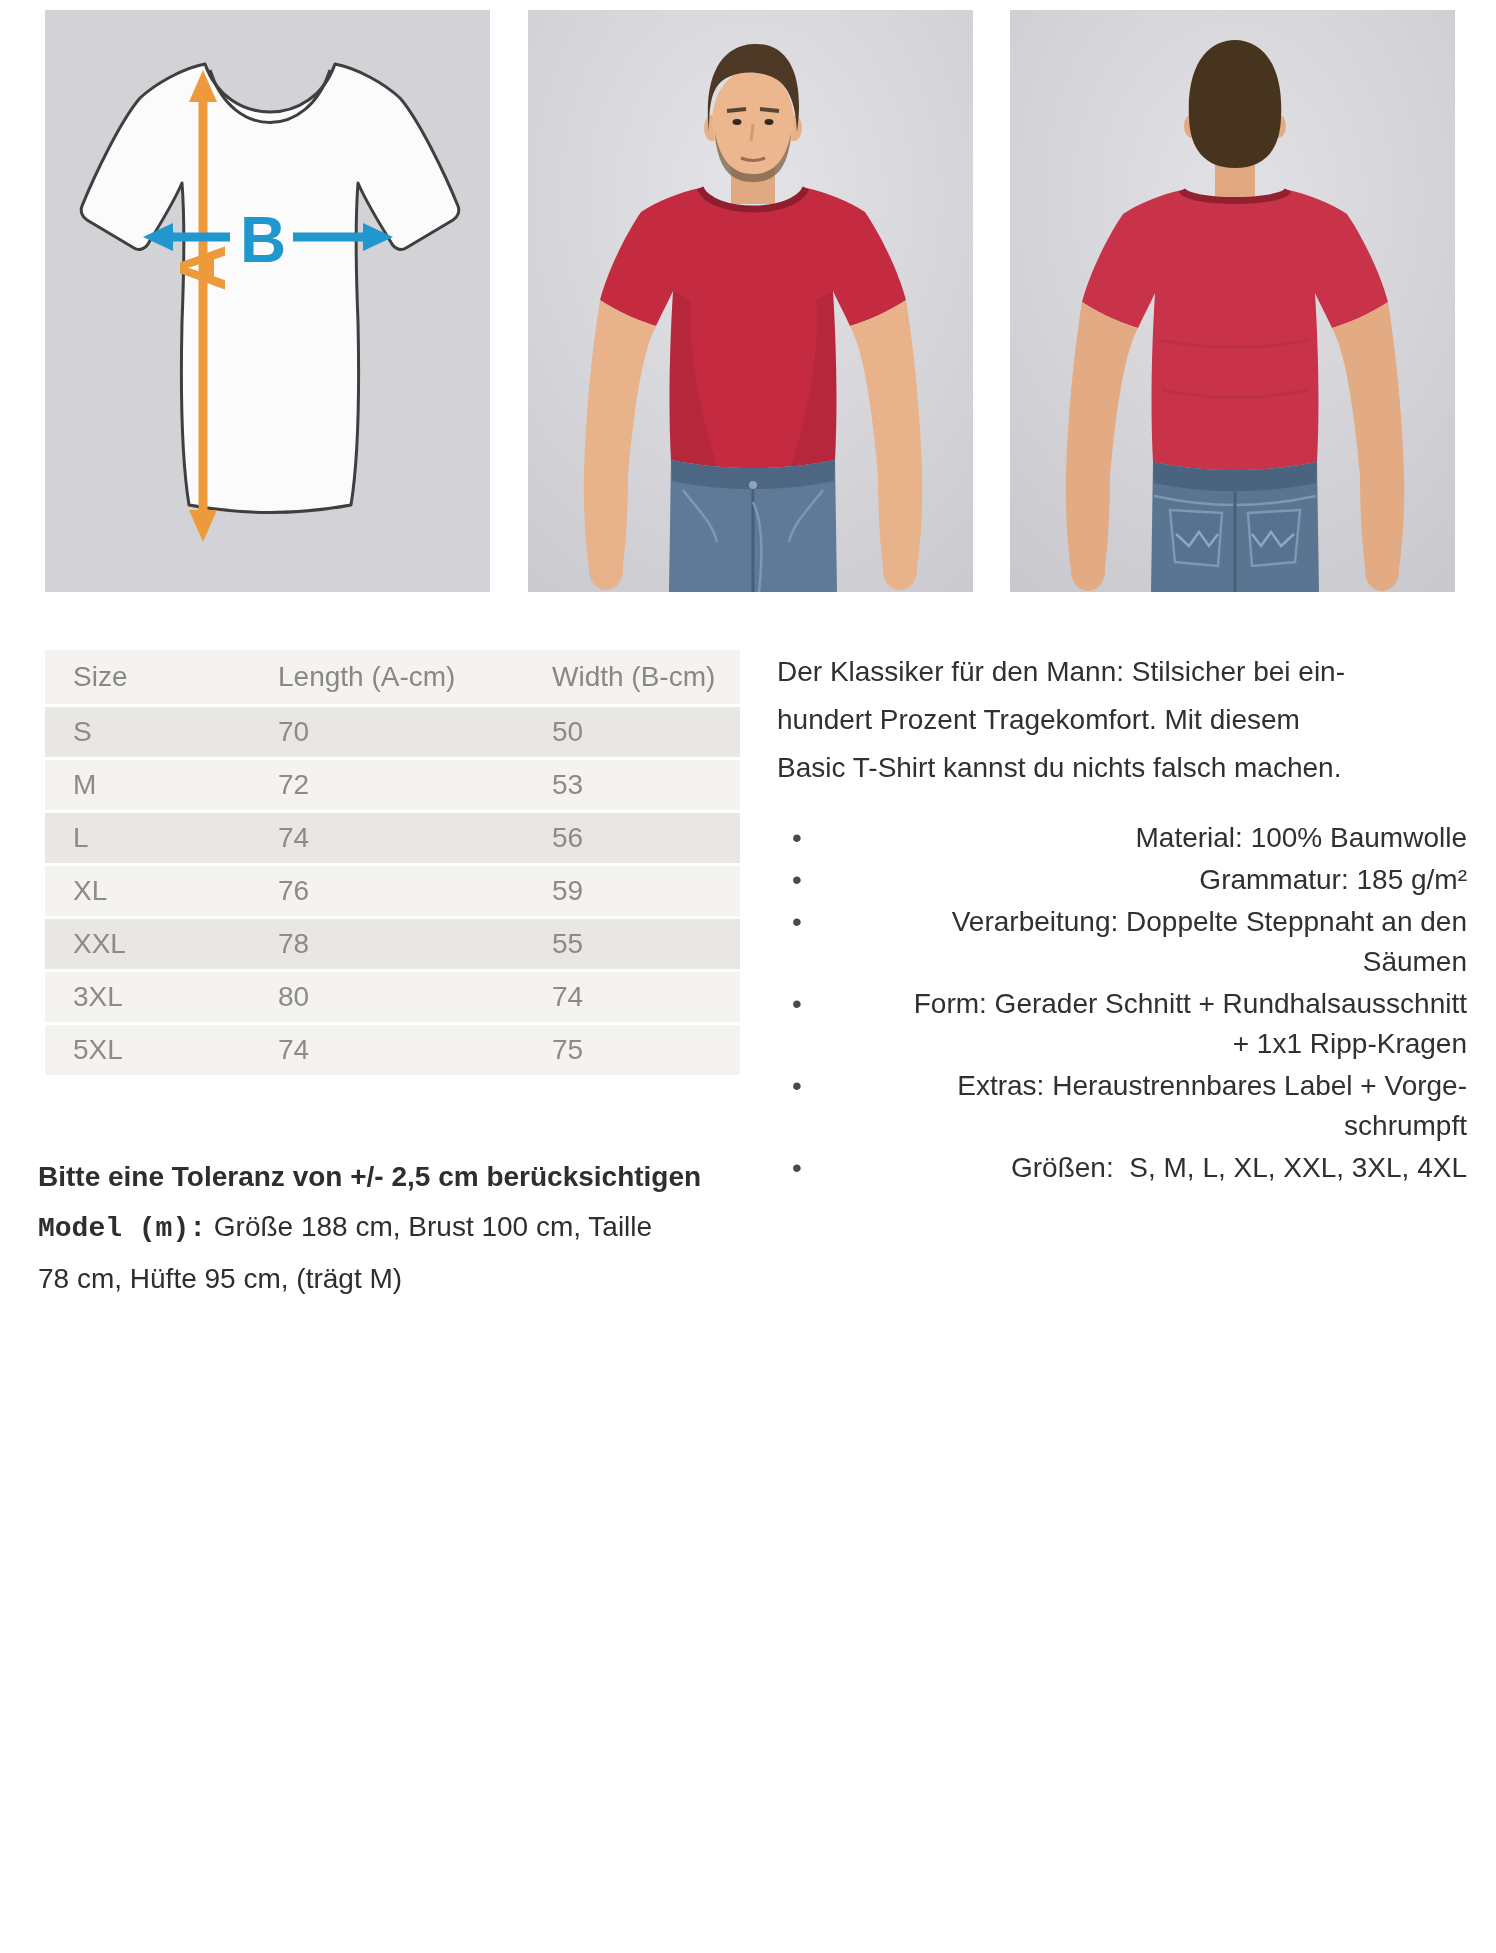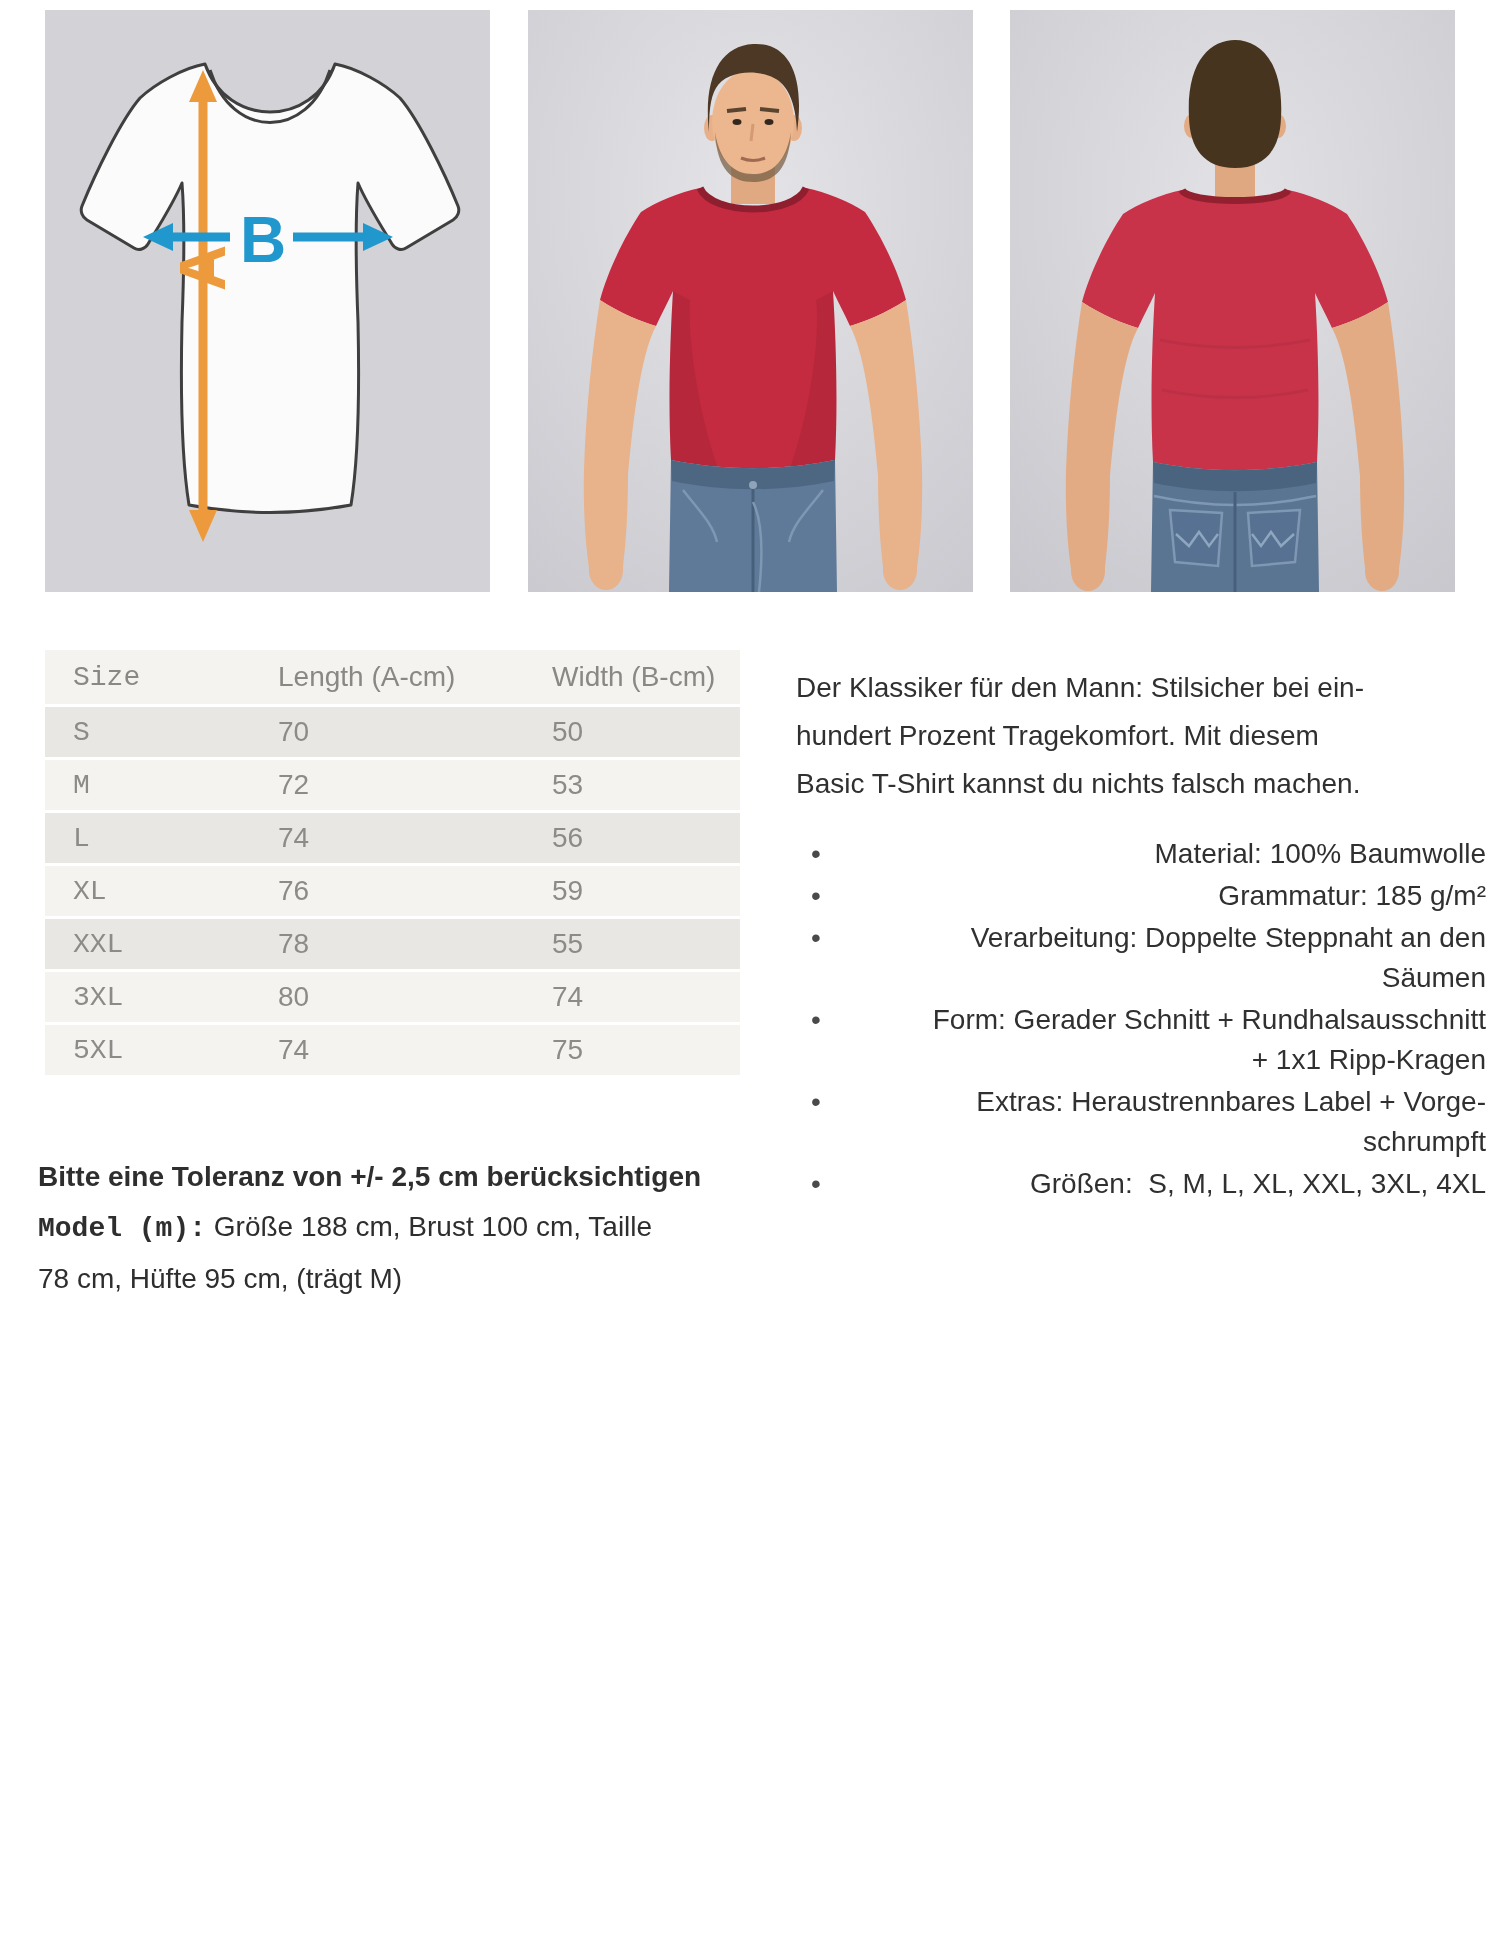--- a/index.html
+++ b/index.html
@@ -18,26 +18,26 @@
     position:absolute; left:45px; top:647px; width:695px;
     border-collapse:separate; border-spacing:0 3px;
     color:#8d8b88; font-size:28px;
   }
   .size-table th {
     font-weight:400; text-align:left; background:#f4f3f0; height:52px; color:#8a8885;
   }
   .size-table td { height:48px; }
   .size-table tr.row-dark  td { background:#e9e7e4; }
   .size-table tr.row-light td { background:#f4f3f0; }
-  .size-table th:nth-child(1), .size-table td:nth-child(1) { width:185px; padding-left:28px;font-family:Liberation Mono, monospace; }
+  .size-table th:nth-child(1), .size-table td:nth-child(1) { width:185px; padding-left:28px; }
   .size-table th:nth-child(2), .size-table td:nth-child(2) { width:250px; padding-left:19px; }
   .size-table th:nth-child(3), .size-table td:nth-child(3) { padding-left:23px; }
 
   
-  .description { position:absolute; left:777px; top:664px; width:690px; color:#303030; font-size:28px;margin-left:19px; }
+  .description { position:absolute; left:777px; top:648px; width:690px; color:#303030; font-size:28px; }
   .description .intro { white-space:pre-line; line-height:48px; margin:0 0 26px 0; }
   .feature-list { list-style:none; margin:0; padding:0; }
   .feature-list li { position:relative; padding-left:47px; line-height:40px; margin:2px 0;text-align:right; }
   .feature-list li::before { content:"\2022"; position:absolute; left:15px; top:0; color:#4a4a4a; }
   .feature-list .txt { white-space:pre-wrap; }
 
   
   .notes { position:absolute; left:38px; top:1152px; width:730px; font-size:28px; line-height:50px; color:#2e2e2e; }
   .notes p { margin:0; }
   .notes .nowrap { white-space:nowrap;font-weight:bold; }

